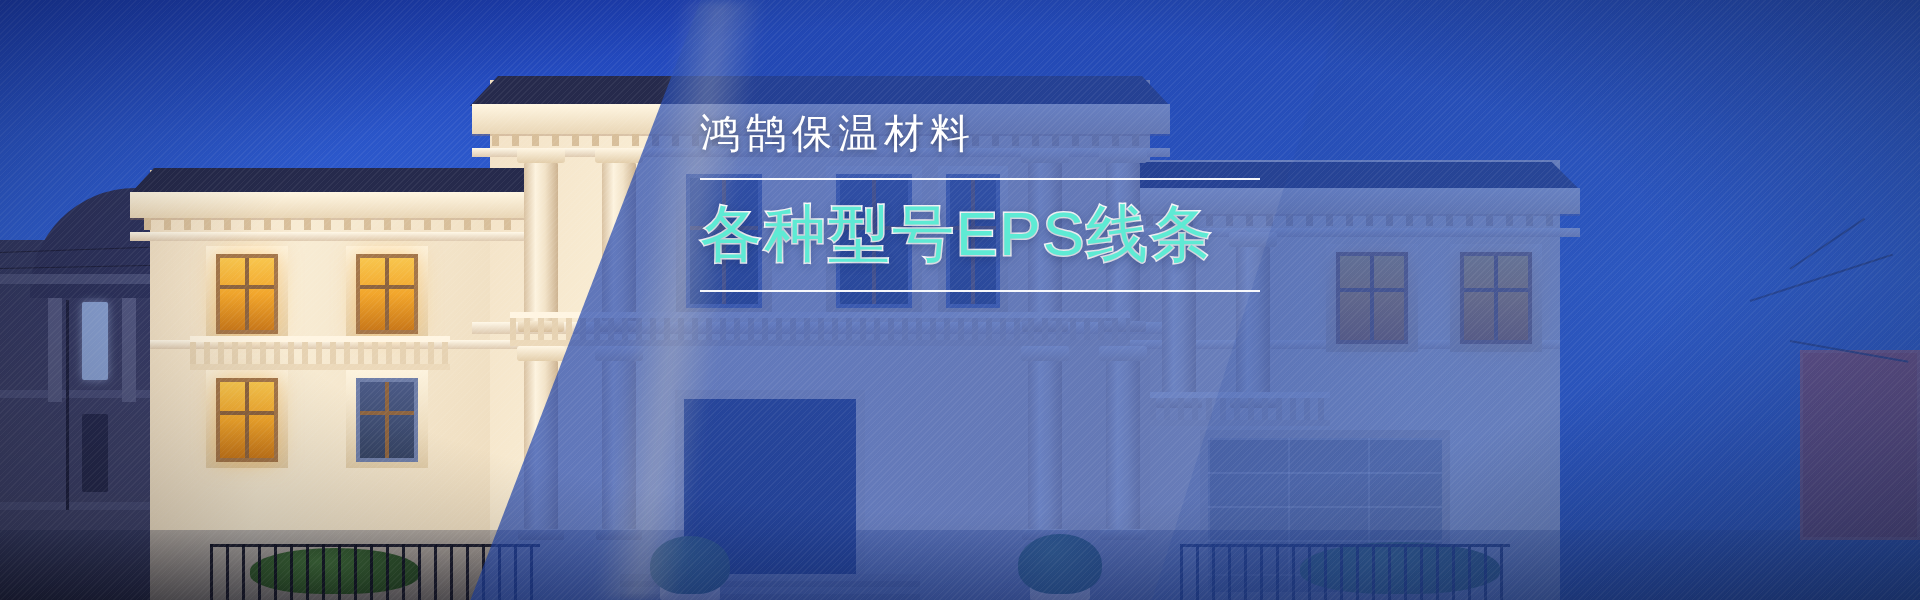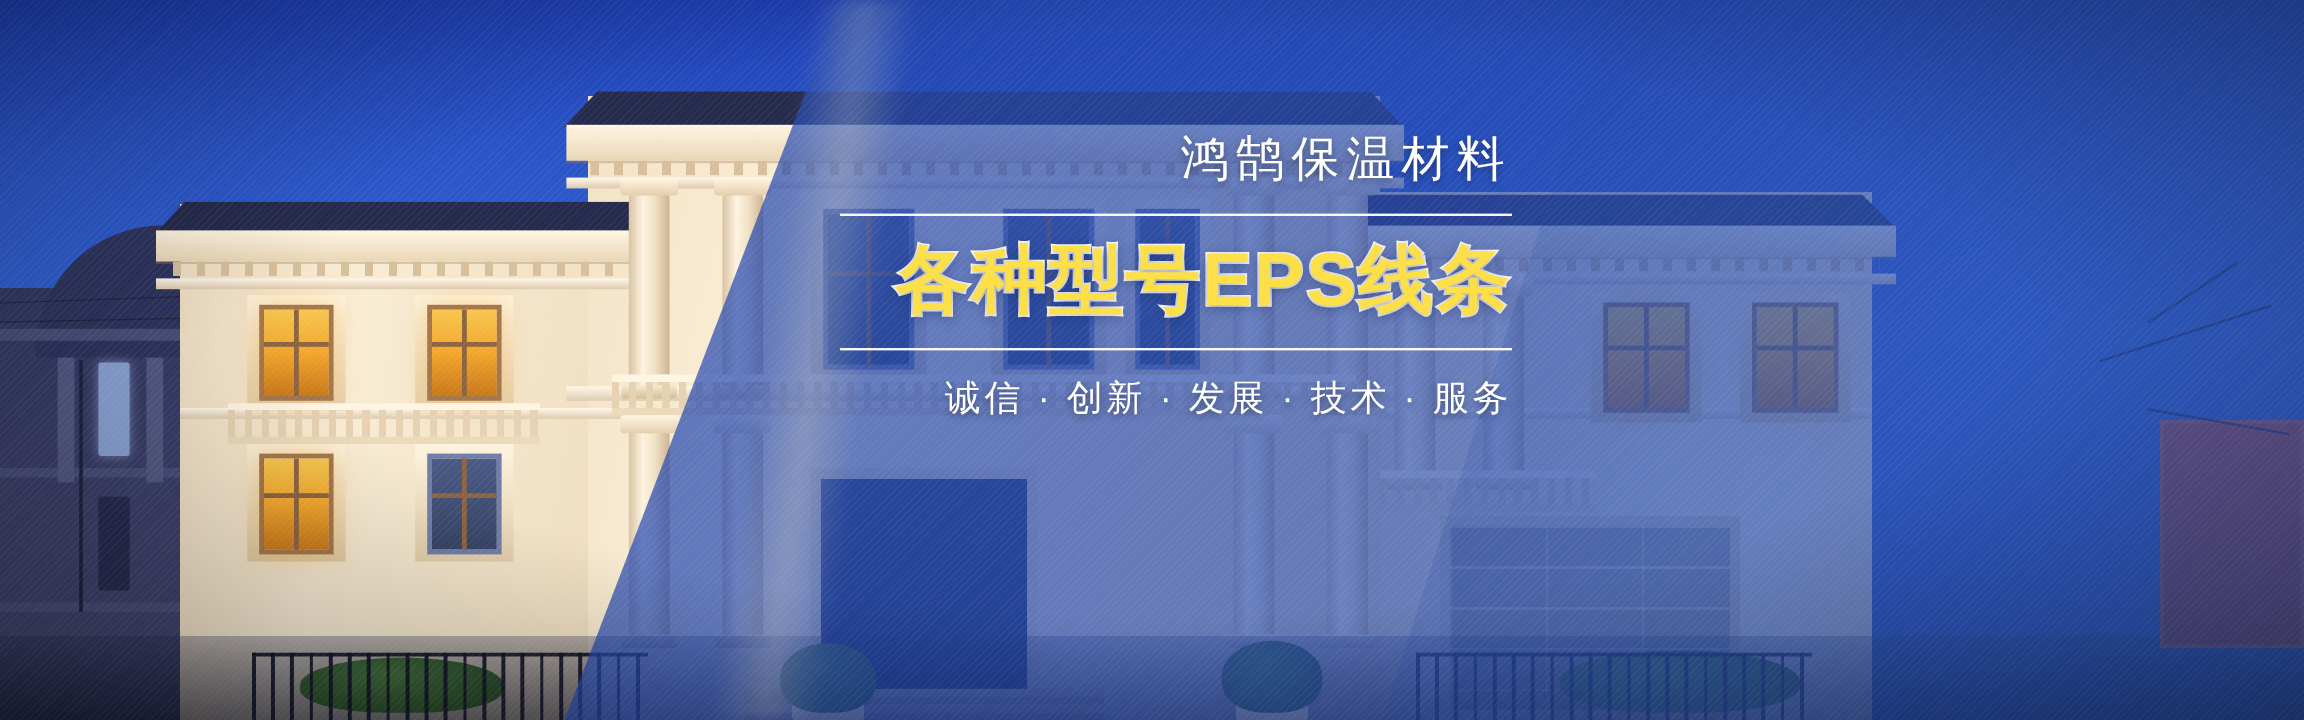--- a/index.html
+++ b/index.html
@@ -247,41 +247,41 @@
     background-image:repeating-linear-gradient(135deg,
       rgba(255,255,255,.055) 0px, rgba(255,255,255,.055) 1px,
       rgba(0,0,0,0) 1px, rgba(0,0,0,0) 4px);
     pointer-events:none;
   }
 
   
   .text-block{
     position:absolute;
     left:700px;top:110px;width:560px;
-    text-align:right;
+    text-align:left;
     z-index:30;
   }
   .company{
     color:#ffffff;
     font-size:40px;
     letter-spacing:6px;
     font-weight:400;
     line-height:1.15;
     text-shadow:0 2px 6px rgba(0,0,0,.35);
     margin:0;
   }
   .rule{
     width:100%;height:2px;background:#ffffff;opacity:.95;
     margin:22px 0 18px 0;
   }
   .rule.bottom{margin:20px 0 20px 0;}
   .headline{
-    color:#fde047;
+    color:#5eead4;
     font-size:62px;
-    font-weight:bold;
+    font-weight:normal;
     letter-spacing:2px;
     line-height:1.16;
     margin:0;
     white-space:nowrap;
     -webkit-text-stroke:3px #ffffff;
     paint-order:stroke fill;
     text-shadow:0 3px 10px rgba(20,30,80,.45);
   }
   .tagline{
     color:#ffffff;
@@ -447,16 +447,15 @@
   <div class="light-shaft"></div>
 
   <div class="hatch"></div>
   <div class="vignette"></div>
 
   <div class="text-block">
     <p class="company">鸿鹄保温材料</p>
     <div class="rule"></div>
     <p class="headline">各种型号EPS线条</p>
     <div class="rule bottom"></div>
-    <p class="tagline">诚信 · 创新 · 发展 · 技术 · 服务</p>
   </div>
 
 </div>
 
 </body></html>

